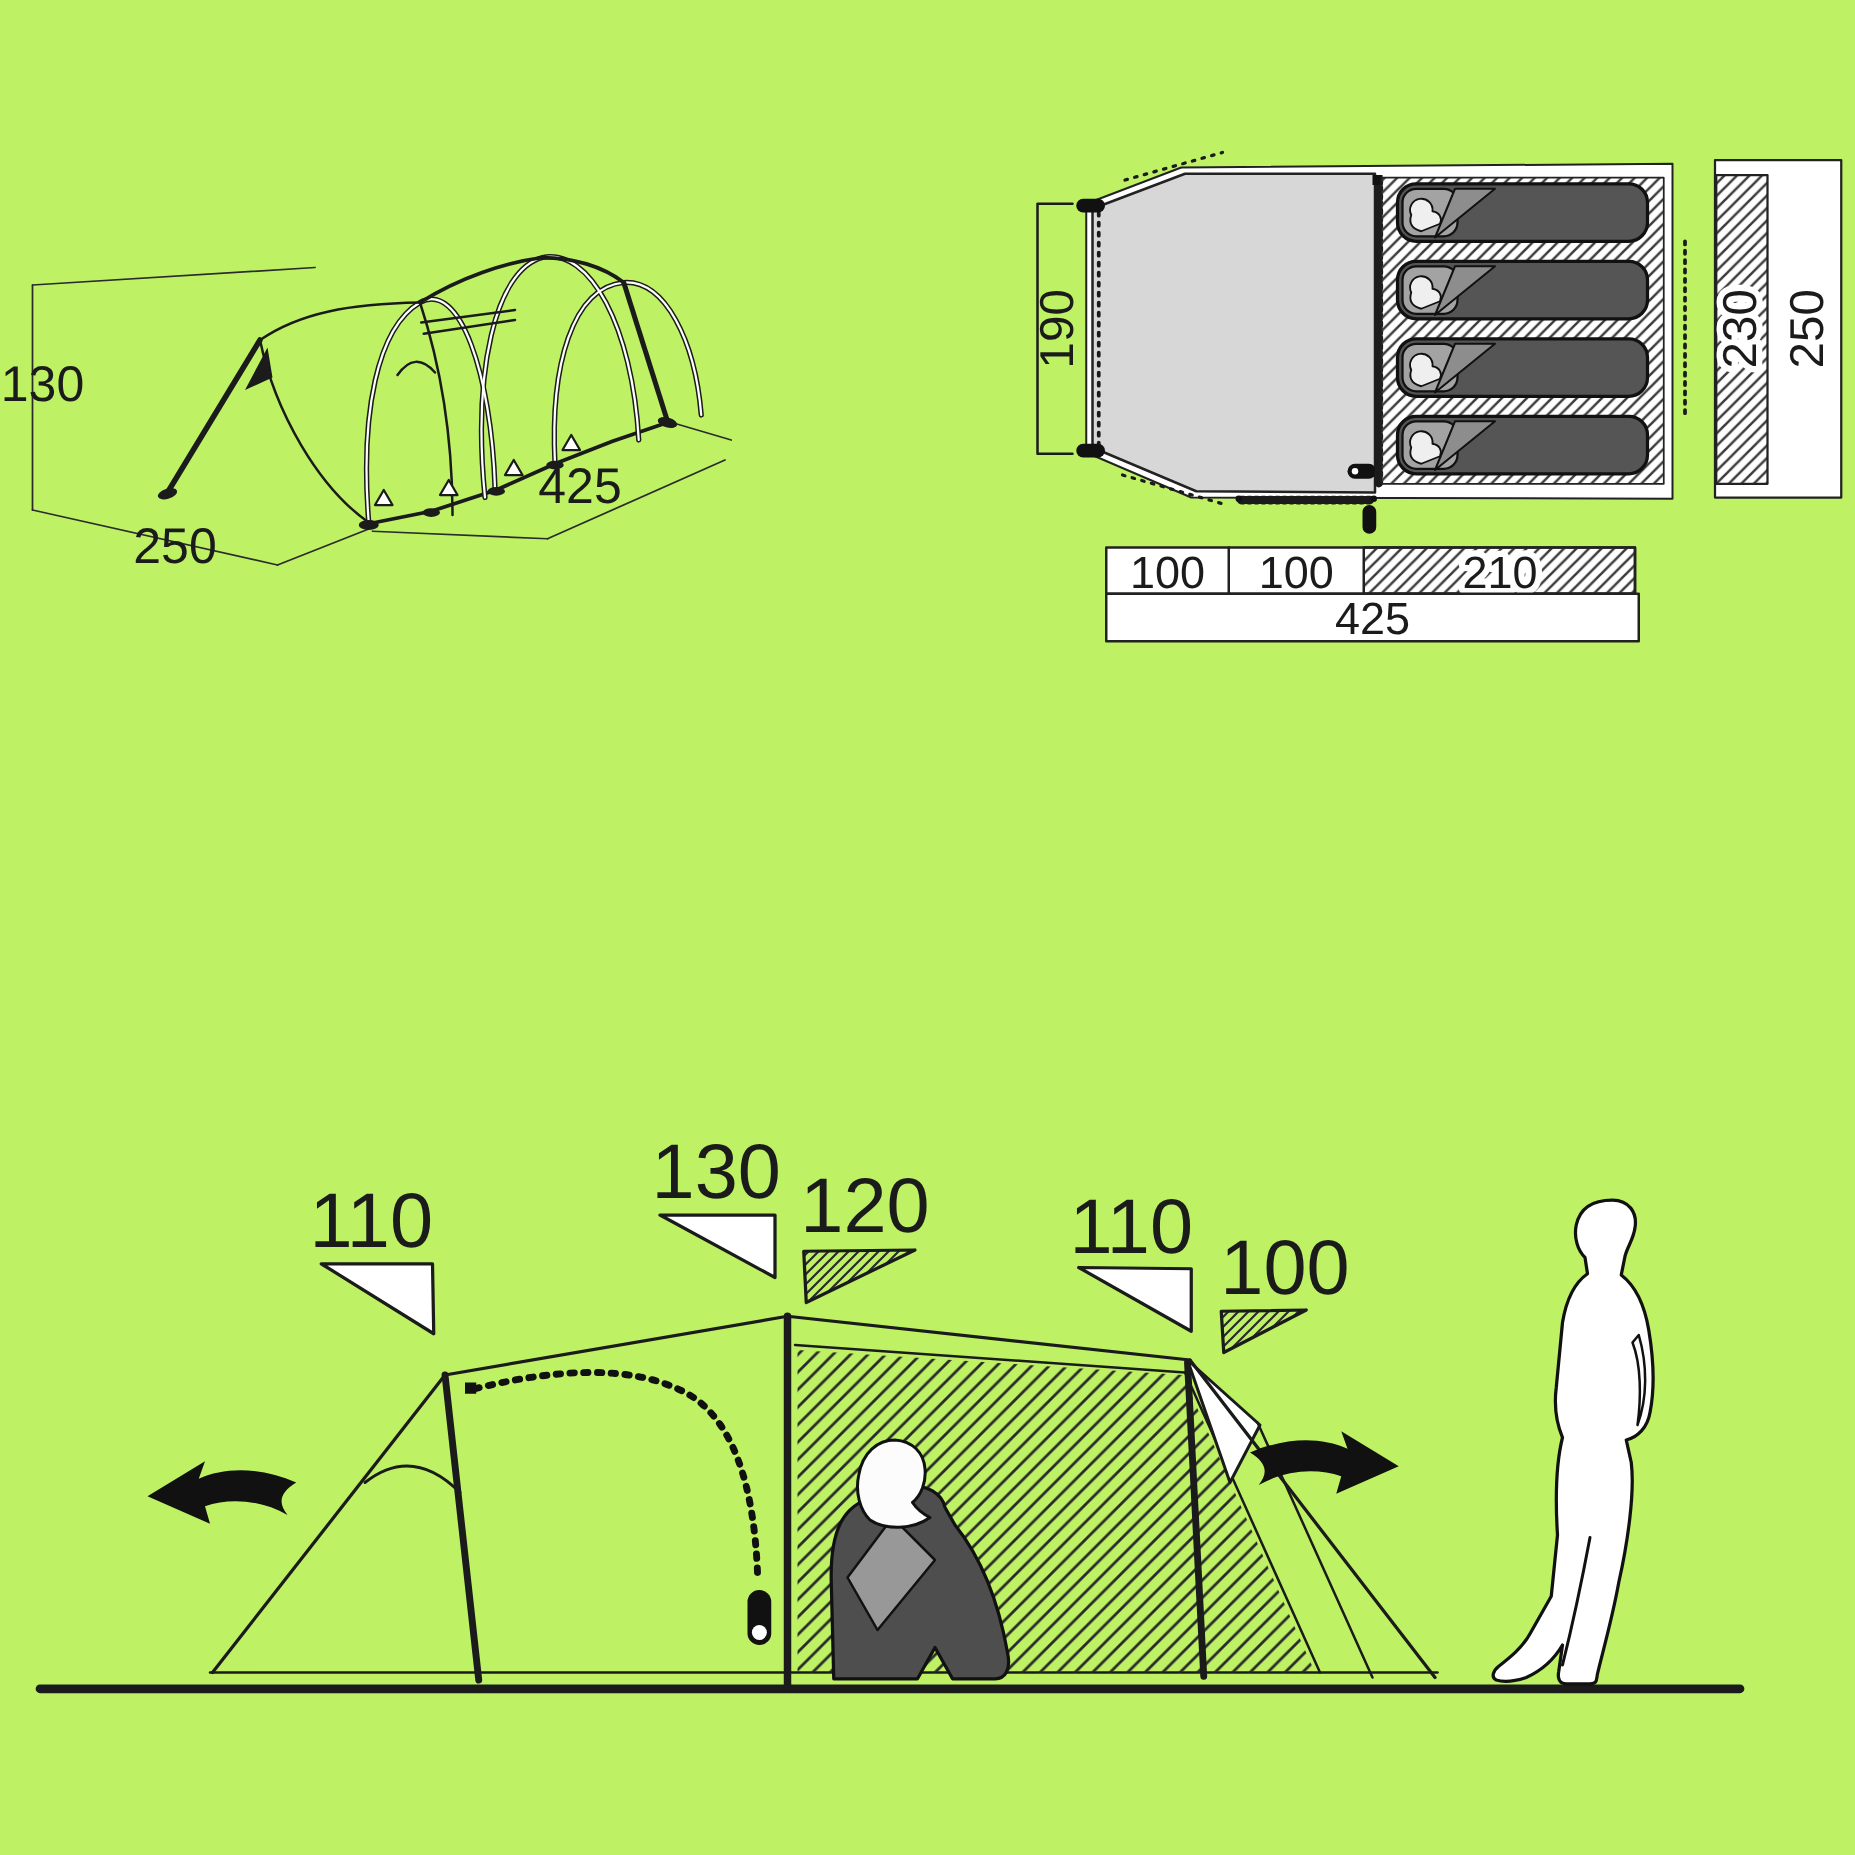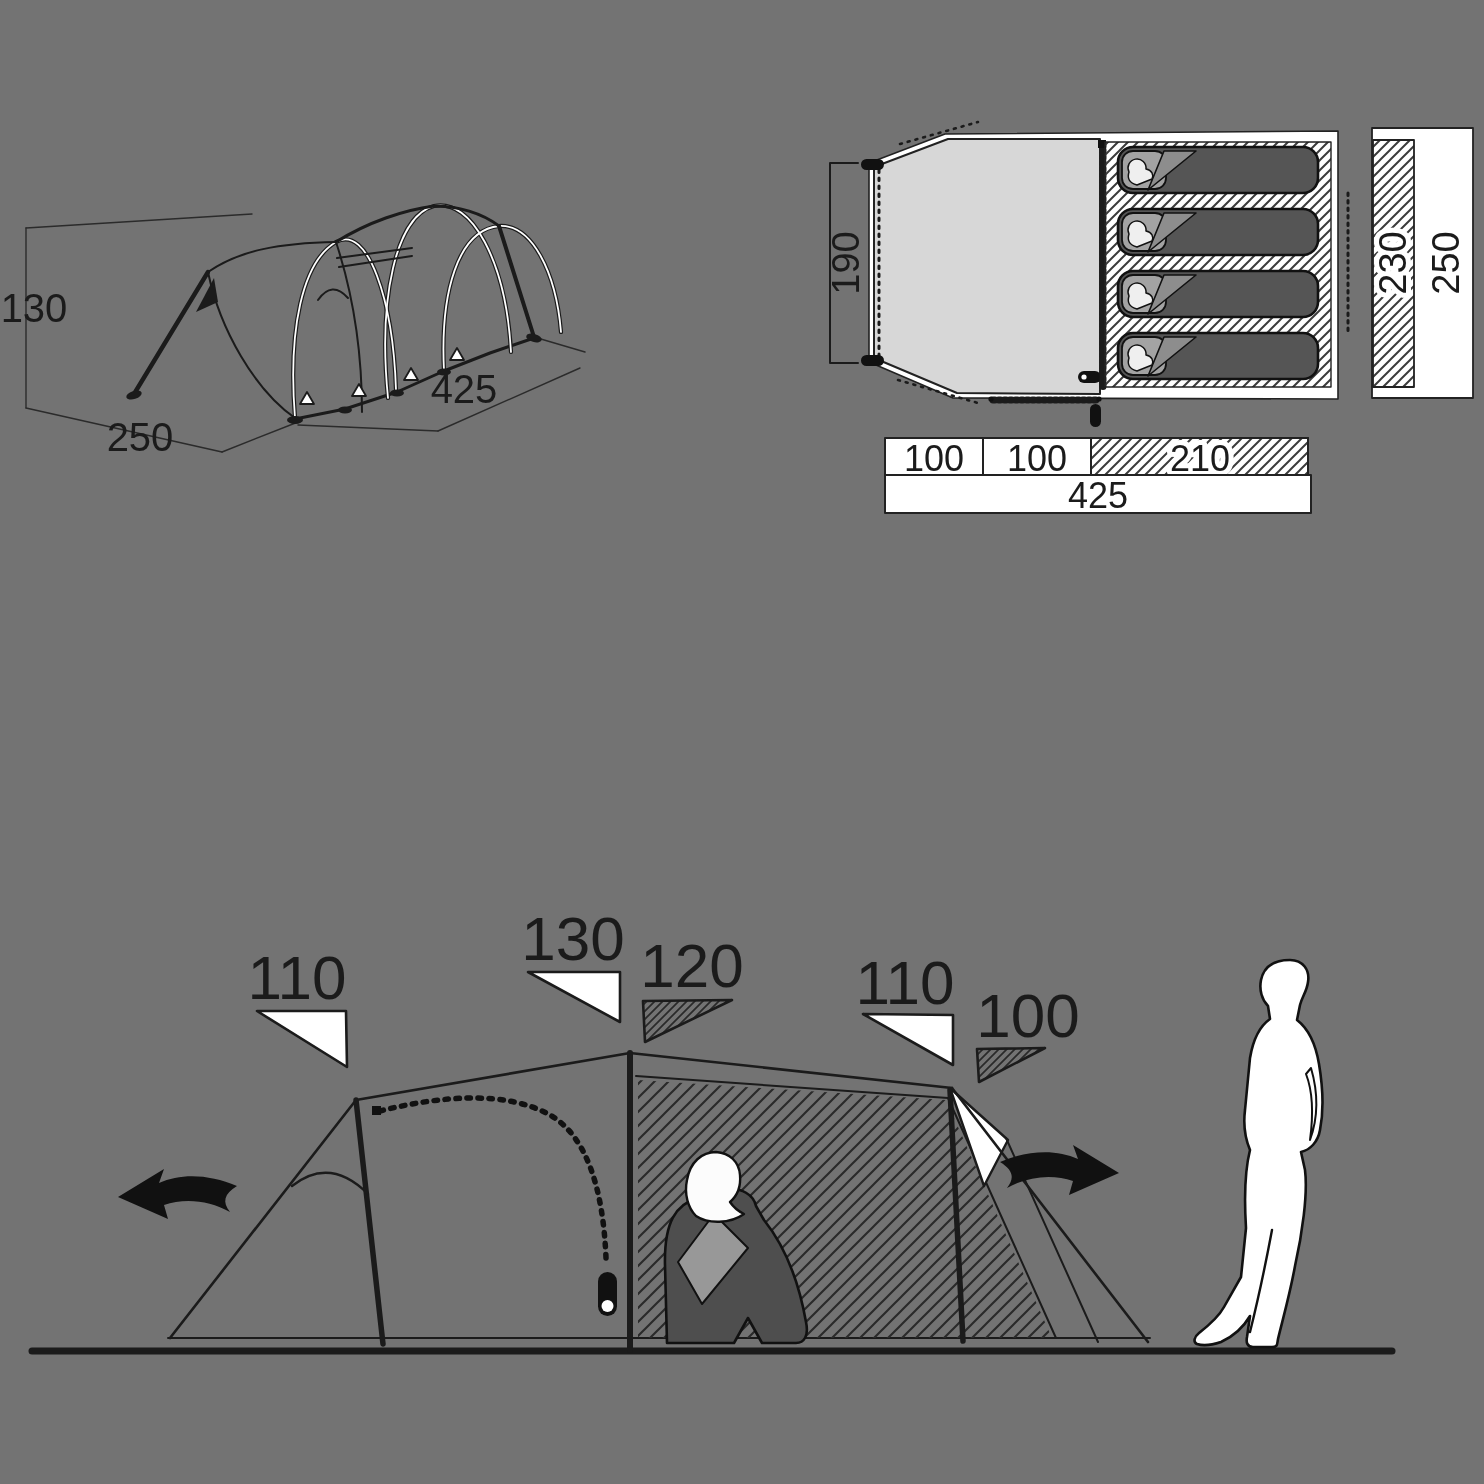--- a/index.html
+++ b/index.html
@@ -1,16 +1,16 @@
 <!DOCTYPE html>
 <html><head>
 <meta charset="utf-8">
 <style>
   html,body{margin:0;padding:0;background:#fff;}
-  #canvas{position:relative;width:1484px;height:1484px;background:#737373;overflow:hidden;
+  #canvas{position:relative;width:1484px;height:1484px;background:#bef264;overflow:hidden;
           font-family:"Liberation Sans", sans-serif;text-decoration:underline;}
   svg{position:absolute;left:0;top:0;}
   text{fill:#1b1b1b;font-family:"Liberation Sans", sans-serif;}
   .dim3d{font-size:40px;}
   .dimplan{font-size:38px;}
   .dimbar{font-size:36px;}
   .dimcall{font-size:62px;}
   .halo{paint-order:stroke;stroke:#ffffff;stroke-width:10px;stroke-linejoin:round;}
 </style>
 </head>

